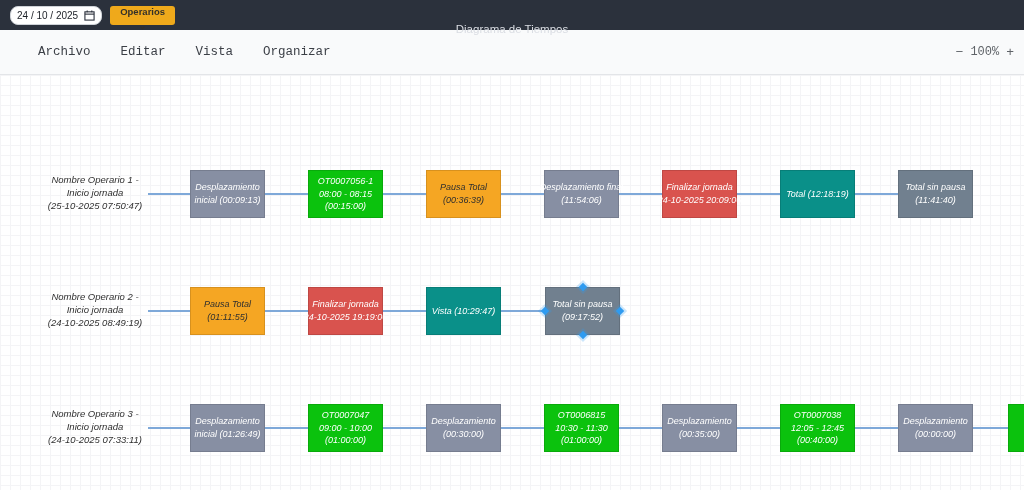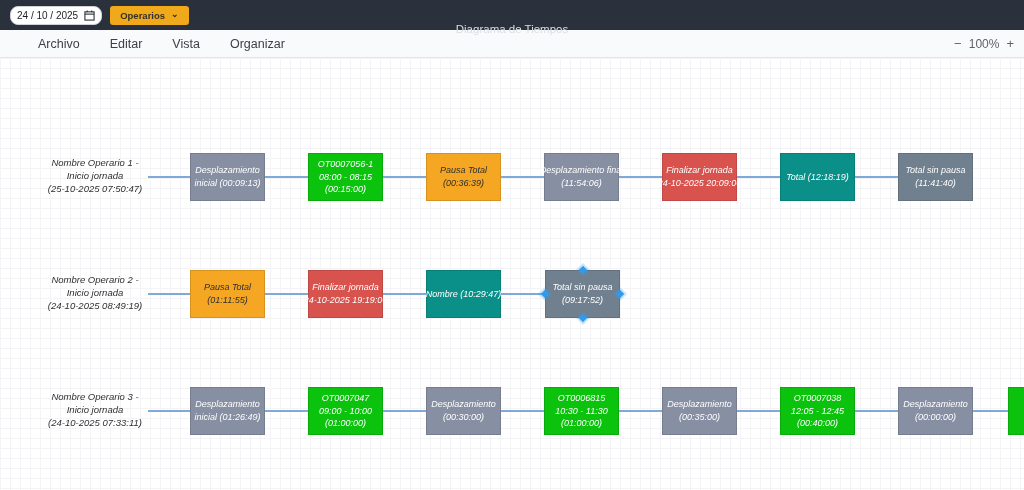--- a/index.html
+++ b/index.html
@@ -10,29 +10,29 @@
   .app-header { position:relative; height:30px; background:#2b313c;
     display:flex; align-items:center; padding:0 10px; }
   .header-left { display:flex; align-items:center; gap:8px; }
   .date-input { display:flex; align-items:center; gap:6px; background:#fff;
     border:1px solid #cfd3d8; border-radius:8px; height:19px; padding:0 6px;
     font-size:10px; color:#1b1f26; cursor:pointer; }
   .date-input svg { display:block; }
   .operators-btn { display:flex; align-items:center; gap:6px; background:#efa91b;
     border:none; border-radius:3px; height:19px; padding:0 10px;
     font-family:"Liberation Sans", sans-serif; font-size:9.5px; font-weight:bold;
-    color:#33302a; cursor:pointer; }
+    color:#33302a; cursor:pointer;flex-direction:column; }
   .operators-btn .chev { font-size:9px; line-height:1; transform:translateY(-1px); }
   .app-title { position:absolute; left:0; right:0; text-align:center;
     font-size:11.5px; color:#dadde3; pointer-events:none;margin-top:28px; }
 
   
-  .menubar { height:28px; background:#f9fafb; border-bottom:1px solid #e3e5e8;
+  .menubar { height:45px; background:#f9fafb; border-bottom:1px solid #e3e5e8;
     display:flex; align-items:center; justify-content:space-between;
-    padding:0 10px 0 38px; }
+    padding:0 10px 0 38px;font-family:Liberation Mono, monospace; }
   .menu-items { display:flex; gap:30px; }
   .menu-item { font-size:12.5px; color:#3b3f46; cursor:pointer; }
   .zoom-controls { display:flex; align-items:center; gap:7px;
     color:#5f6368; font-size:12px; }
   .zoom-controls span { cursor:pointer; }
   .zoom-btn { font-size:13px; }
 
   
   .canvas { position:relative; width:1024px; height:432px; background:#fff;
     overflow:hidden;
@@ -144,21 +144,21 @@
     </div>
     <div class="node orange" style="left: 190px; top: 212px;">
       <div>Pausa Total</div>
       <div>(01:11:55)</div>
     </div>
     <div class="node red" style="left: 308px; top: 212px;">
       <div>Finalizar jornada</div>
       <div>(24-10-2025 19:19:06)</div>
     </div>
     <div class="node teal" style="left: 426px; top: 212px;">
-      <div>Nombre (10:29:47)</div>
+      <div>Vista (10:29:47)</div>
     </div>
     <div class="node slate" style="left: 545px; top: 212px;">
       <div>Total sin pausa</div>
       <div>(09:17:52)</div>
       <span class="cpoint top"></span>
       <span class="cpoint right"></span>
       <span class="cpoint bottom"></span>
       <span class="cpoint left"></span>
     </div>
     <div class="edge" style="left: 148px; top: 352px; width: 876px;"></div>

